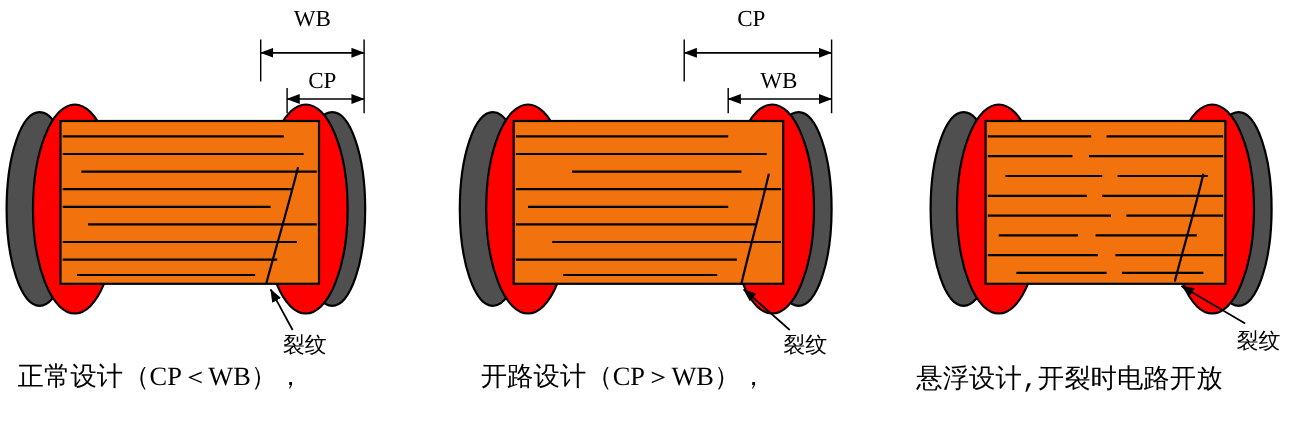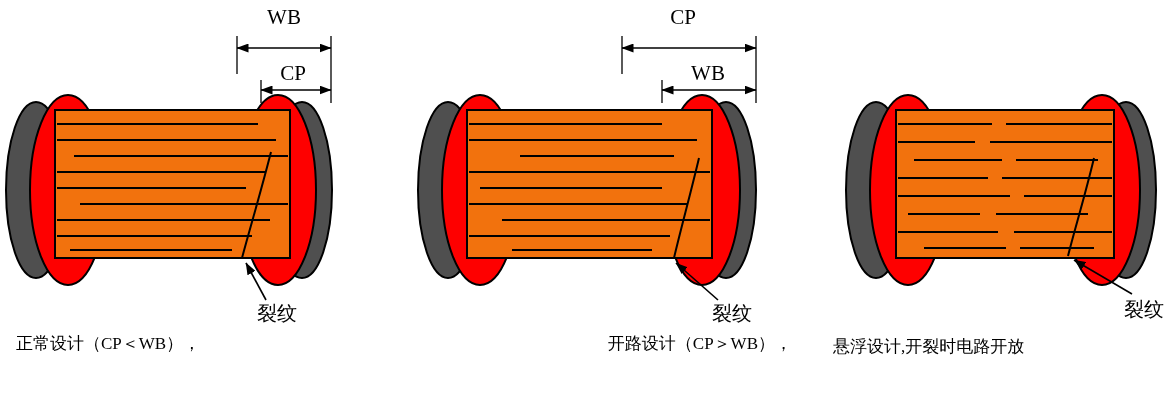--- a/index.html
+++ b/index.html
@@ -13,21 +13,21 @@
   .end-cap{fill:var(--end-cap,#FE0000);stroke:var(--outline,#000);stroke-width:2;}
   .termination{fill:var(--termination,#4F4F4F);stroke:var(--outline,#000);stroke-width:2;}
   .electrode{stroke:var(--outline,#000);stroke-width:2;}
   .crack{stroke:var(--outline,#000);stroke-width:2;fill:none;}
   .dim-line{stroke:var(--outline,#000);stroke-width:1.5;}
   .ext-line{stroke:var(--outline,#000);stroke-width:1.3;}
   .annot-line{stroke:var(--outline,#000);stroke-width:1.6;}
   text{font-family:"Liberation Serif","DejaVu Serif",serif;fill:#000;}
   .dim-label{font-size:21px;text-anchor:middle;}
   .crack-label{font-size:20px;text-anchor:middle;}
-  .caption{font-size:17px;line-height:33px;white-space:nowrap;}
+  .caption{font-size:24px;line-height:33px;white-space:nowrap;}
 </style>
 </head>
 <body>
 
 <div class="canvas">
 
   <div class="figure" style="left:0px;">
     <svg class="fig-svg" width="362" height="325" viewBox="0 0 362 325">
       <defs>
         <marker id="ah1" viewBox="0 0 12 9" markerWidth="12" markerHeight="9" refX="11.5" refY="4.5" orient="auto-start-reverse" markerUnits="userSpaceOnUse">
@@ -115,21 +115,21 @@
           <line class="electrode" x1="100" y1="250" x2="240" y2="250"></line>
         </g>
         <path class="crack" d="M262,258 C269,228 278,196 287,158"></path>
       </g>
 
       <g>
         <line class="annot-line" x1="306" y1="300" x2="264" y2="263" marker-end="url(#ah2)"></line>
         <text class="crack-label" x="320" y="320">裂纹</text>
       </g>
     </svg>
-    <div class="caption" style="margin:2px 0 0 25px;text-align:right;">
+    <div class="caption" style="margin:2px 0 0 25px;">
       <div>开路设计（CP＞WB），</div>
     </div>
   </div>
 
   <div class="figure" style="left:830px;">
     <svg class="fig-svg" width="343" height="325" viewBox="0 0 343 325">
       <defs>
         <marker id="ah3" viewBox="0 0 12 9" markerWidth="12" markerHeight="9" refX="11.5" refY="4.5" orient="auto-start-reverse" markerUnits="userSpaceOnUse">
           <path d="M0,0 L12,4.5 L0,9 Z" fill="#000"></path>
         </marker>
@@ -160,18 +160,18 @@
           <line class="electrode" x1="190" y1="248" x2="264" y2="248"></line>
         </g>
         <path class="crack" d="M238,256 C245,228 255,196 264,158"></path>
       </g>
 
       <g>
         <line class="annot-line" x1="302" y1="294" x2="244" y2="260" marker-end="url(#ah3)"></line>
         <text class="crack-label" x="314" y="316">裂纹</text>
       </g>
     </svg>
-    <div class="caption" style="margin:5px 0 0 3px;">
+    <div class="caption" style="margin:5px 0 0 3px;font-family:Liberation Mono, monospace;">
       <div>悬浮设计,开裂时电路开放</div>
     </div>
   </div>
 
 </div>
 
 </body></html>

